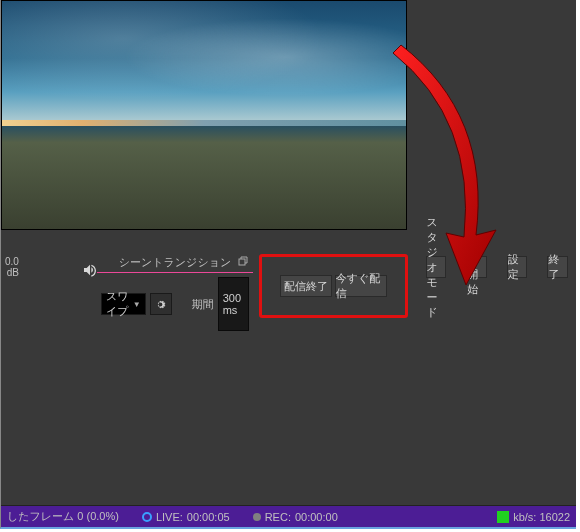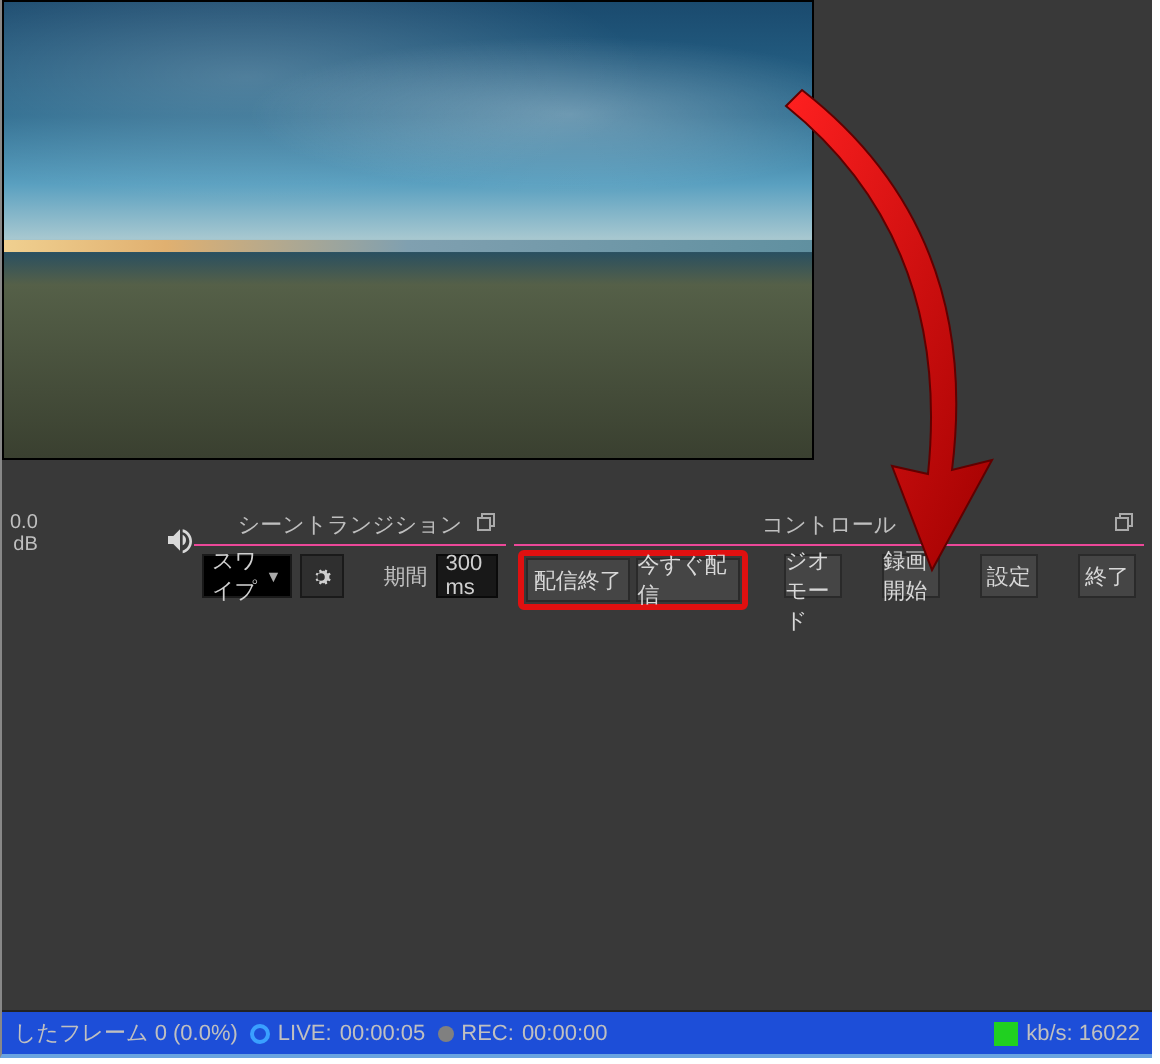--- a/index.html
+++ b/index.html
@@ -20,25 +20,25 @@
 .mixer-db{text-align:right;font-size:10px;color:#c0c0c0;padding-right:2px}
 .meter{height:5px;background:#222;position:relative;margin:2px 0}
 .meter .fill{position:absolute;left:0;top:0;height:100%;width:70%;background:linear-gradient(to right,#2bdb2b 0%,#2bdb2b 55%,#e0e020 75%,#e02020 100%)}
 .mixer-ctrls{display:flex;align-items:center;gap:4px;margin-top:4px}
 .mixer-ctrls .ico{width:18px;height:18px;display:flex;align-items:center;justify-content:center}
 .row{display:flex;align-items:center;gap:4px}
 .select{flex:1;height:20px;background:#000000;border:1px solid #1a1a1a;color:#d0d0d0;font-size:11px;padding:0 4px;display:flex;align-items:center;justify-content:space-between}
 .select .arw{font-size:8px;color:#aaa}
 .gear{width:20px;height:20px;display:flex;align-items:center;justify-content:center;background:#2f2f2f;border:1px solid #1a1a1a}
 .lbl{font-size:11px;color:#c0c0c0;white-space:nowrap}
-.spin{flex:1;height:20px;background:#181818;border:1px solid #0a0a0a;color:#d0d0d0;font-size:11px;padding:0 4px;display:flex;align-items:center}
+.spin{flex:1;height:20px;background:#181818;border:1px solid #0a0a0a;color:#d0d0d0;font-size:11px;padding:16px 4px;display:flex;align-items:center}
 .ctrl-row{display:flex;gap:3px}
 .btn{flex:1;height:20px;background:#454545;border:1px solid #2a2a2a;color:#d8d8d8;font-size:11px;display:flex;align-items:center;justify-content:center;cursor:pointer}
-.highlight{border:3px solid #e01010;border-radius:3px;padding:1px;margin:-2px}
-.status{position:absolute;left:0;bottom:0;width:100%;height:22px;background:#1d4ed8;border-top:1px solid #222;display:flex;align-items:center;font-size:11px;color:#c0c0c0;padding:0 6px;box-sizing:border-box;gap:6px}
+.highlight{border:3px solid #e01010;border-radius:3px;padding:18px;margin:-2px}
+.status{position:absolute;left:0;bottom:0;width:100%;height:22px;background:#4c1d95;border-top:1px solid #222;display:flex;align-items:center;font-size:11px;color:#c0c0c0;padding:0 6px;box-sizing:border-box;gap:23px}
 .status .seg{display:flex;align-items:center;gap:4px;white-space:nowrap}
 .live-dot{width:10px;height:10px;border:2px solid #3aa0ff;border-radius:50%;box-sizing:border-box}
 .rec-dot{width:8px;height:8px;background:#808080;border-radius:50%}
 .sq{width:12px;height:12px;background:#20d020}
 .spacer{flex:1}
 </style>
 </head>
 <body>
 
 <div class="app">
@@ -106,29 +106,20 @@
         <div class="row">
           <span class="lbl">期間</span>
           <div class="spin">
             <span>300 ms</span>
           </div>
         </div>
       </div>
     </div>
 
     <div class="panel panel-ctrl">
-      <div class="panel-hdr">
-        <span>コントロール</span>
-        <span class="pop">
-          <svg viewBox="0 0 10 10" fill="none" stroke="#aaa" stroke-width="1">
-              <rect x="1" y="3" width="6" height="6"></rect>
-              <path d="M3 3V1h6v6H7"></path>
-            </svg>
-        </span>
-      </div>
       <div class="panel-body">
         <div class="ctrl-row highlight">
           <div class="btn">配信終了</div>
           <div class="btn">今すぐ配信</div>
         </div>
         <div class="btn">スタジオモード</div>
         <div class="btn">録画開始</div>
         <div class="btn">設定</div>
         <div class="btn">終了</div>
       </div>

